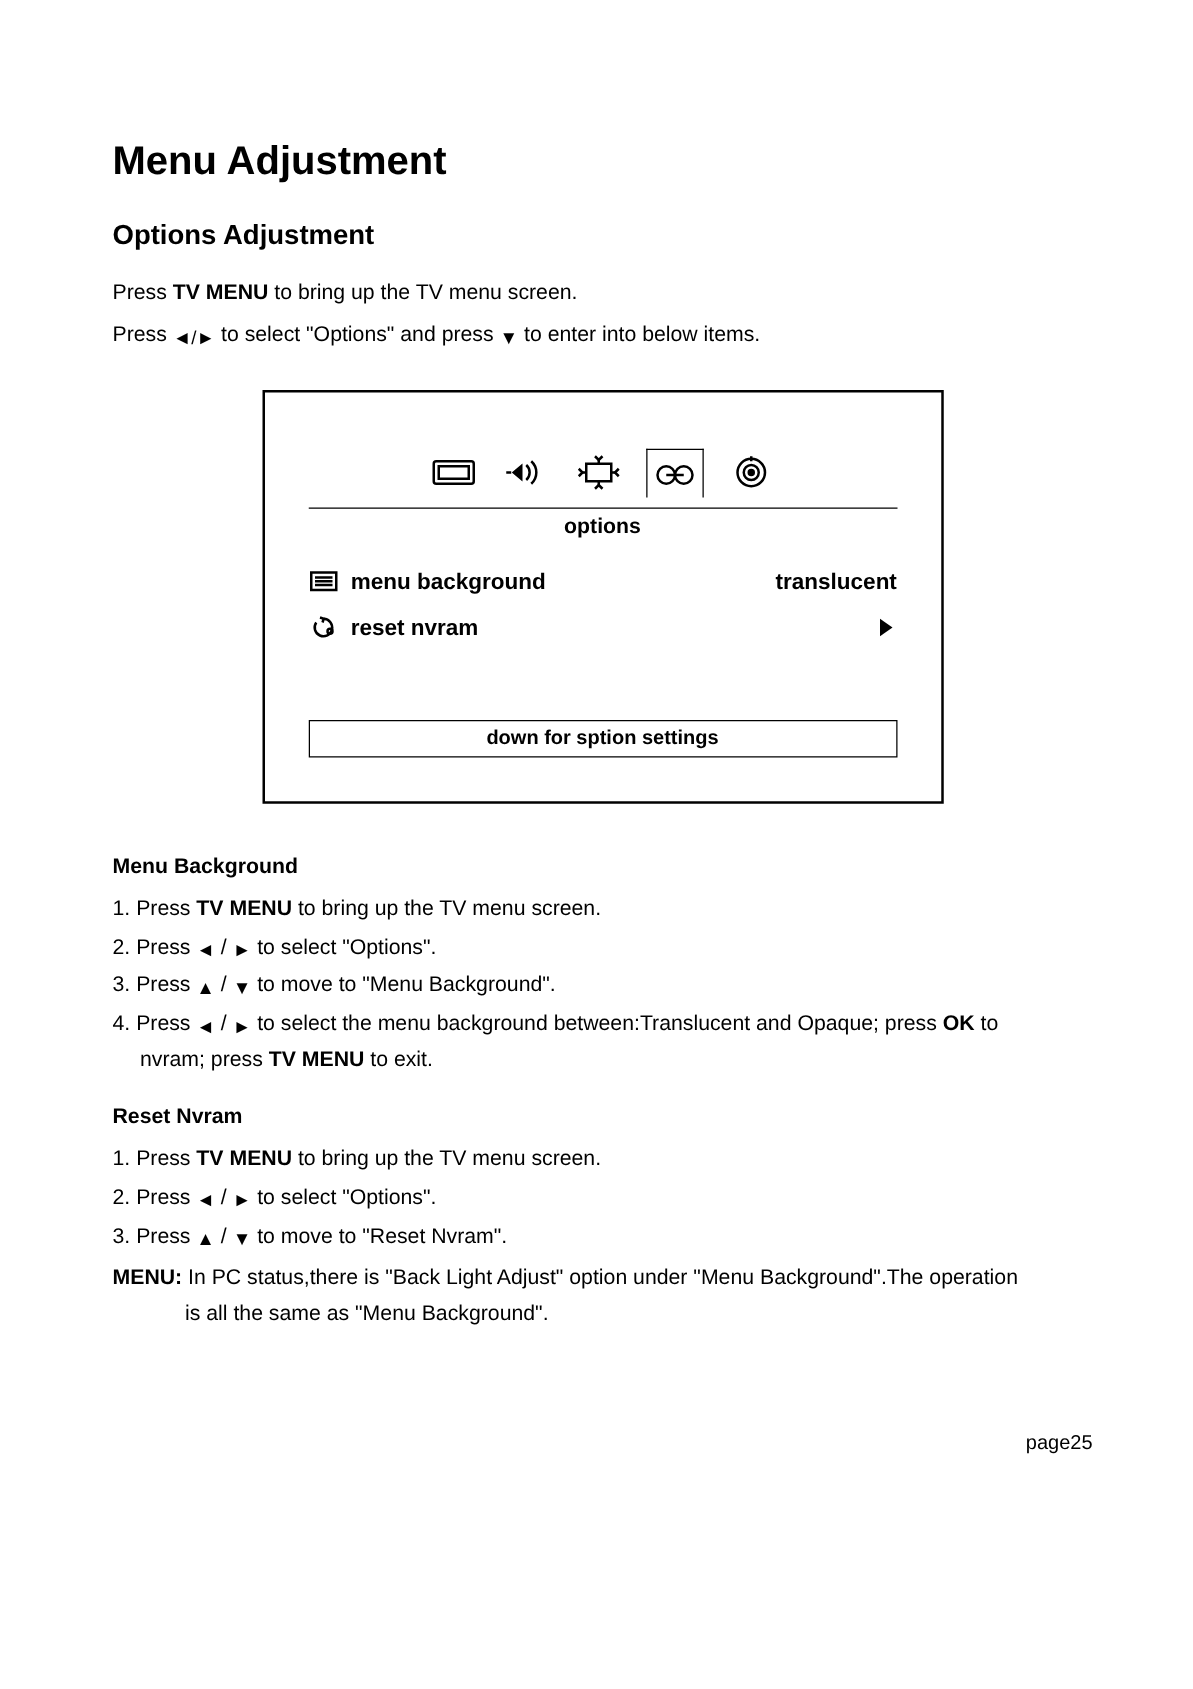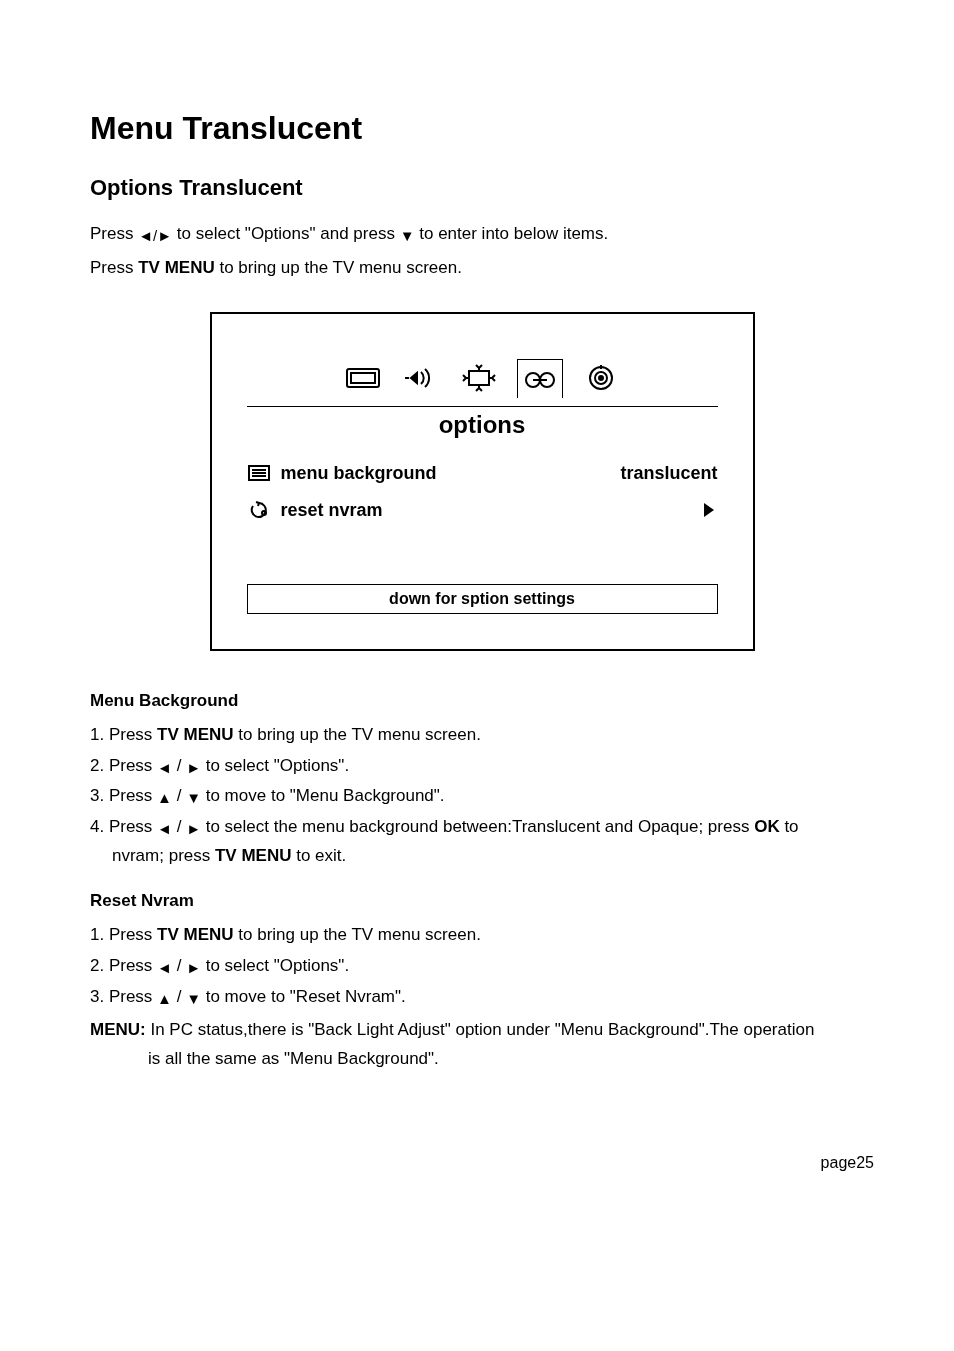--- a/index.html
+++ b/index.html
@@ -67,21 +67,21 @@
   .osd-icon svg { stroke: #000; fill: none; stroke-width: 2; }
   .osd-sel-box {
     border: 1px solid #000;
     border-bottom: none;
     padding: 2px 2px 0;
   }
   .osd-divider { height: 1px; background: #000; margin: 0 0 4px; }
   .osd-label {
     text-align: center;
     font-weight: 700;
-    font-size: 24px;
+    font-size: 17px;
     margin-bottom: 16px;
   }
   .osd-row {
     display: flex;
     align-items: center;
     justify-content: space-between;
     font-weight: 700;
     font-size: 18px;
     padding: 8px 0;
   }
@@ -131,33 +131,33 @@
     text-align: right;
     font-size: 16px;
     margin-top: 80px;
   }
 </style>
 </head>
 <body>
 
 <div class="page">
 
-  <div class="title">Menu Translucent</div>
-  <div class="subtitle">Options Translucent</div>
+  <div class="title">Menu Adjustment</div>
+  <div class="subtitle">Options Adjustment</div>
+
+  <div class="para">
+    <span>Press  </span><span class="bold">TV MENU</span><span>  to bring up the TV menu screen.</span>
+  </div>
 
   <div class="para">
     <span>Press</span>
     <span class="glyph">◄</span><span class="glyph"> / </span><span class="glyph">►</span>
     <span>to select "Options" and press</span>
     <span class="glyph">▼</span>
     <span>to enter into below items.</span>
-  </div>
-
-  <div class="para">
-    <span>Press  </span><span class="bold">TV MENU</span><span>  to bring up the TV menu screen.</span>
   </div>
 
   <div class="osd-wrap">
     <div class="osd">
 
       <div class="osd-iconbar">
         <div class="osd-icon">
           <svg viewBox="0 0 40 30">
               <rect x="4" y="6" width="32" height="18" rx="2"></rect>
               <rect x="8" y="10" width="24" height="10"></rect>

